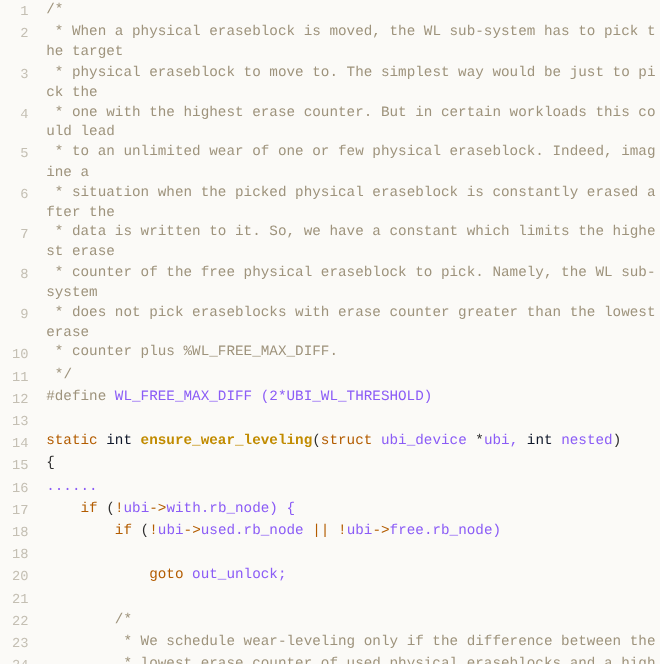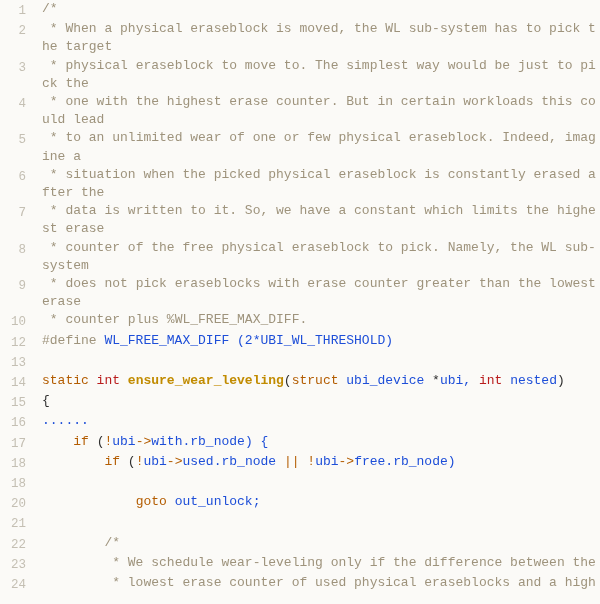--- a/index.html
+++ b/index.html
@@ -16,23 +16,23 @@
   .code-wrapper {
     display: flex;
     width: 100%;
     background: #fbfaf7;
   }
   .line { display: flex; }
   .gcell { width: 34px; min-width: 34px; text-align: right; padding-right: 8px; color: #c4bfb3; font-size: 12.5px; padding-top:2px;}
   .ccell { flex: 1; padding-left: 8px; white-space: pre-wrap; word-break: break-all; }
   .cmt { color: #9e937c; } 
   .kw { color: #b35c00; } 
-  .ty { color: #b91c1c; text-align: right; } 
+  .ty { color: #0f172a; text-align: right; } 
   .fn { color: #c18b00; font-weight: bold; } 
-  .ident { color: #1d4ed8; }
+  .ident { color: #8b5cf6; }
   .punct { color: #2f2f2f; }
   .pp { color: #9e937c; } 
   .op { color: #b35c00; }
 </style>
 </head>
 <body>
 
 <div class="code-wrapper">
   <div id="rows" style="width: 100%;">
       <div class="line">
@@ -67,20 +67,24 @@
         <div class="gcell">8</div>
         <div class="ccell"><span class="cmt"> * counter of the free physical eraseblock to pick. Namely, the WL sub-system</span></div>
       </div>
       <div class="line">
         <div class="gcell">9</div>
         <div class="ccell"><span class="cmt"> * does not pick eraseblocks with erase counter greater than the lowest erase</span></div>
       </div>
       <div class="line">
         <div class="gcell">10</div>
         <div class="ccell"><span class="cmt"> * counter plus %WL_FREE_MAX_DIFF.</span></div>
+      </div>
+      <div class="line">
+        <div class="gcell">11</div>
+        <div class="ccell"><span class="cmt"> */</span></div>
       </div>
       <div class="line">
         <div class="gcell">12</div>
         <div class="ccell"><span class="pp">#define</span><span class="ident"> WL_FREE_MAX_DIFF (2*UBI_WL_THRESHOLD)</span></div>
       </div>
       <div class="line">
         <div class="gcell">13</div>
         <div class="ccell"><span class="ident"></span></div>
       </div>
       <div class="line">

